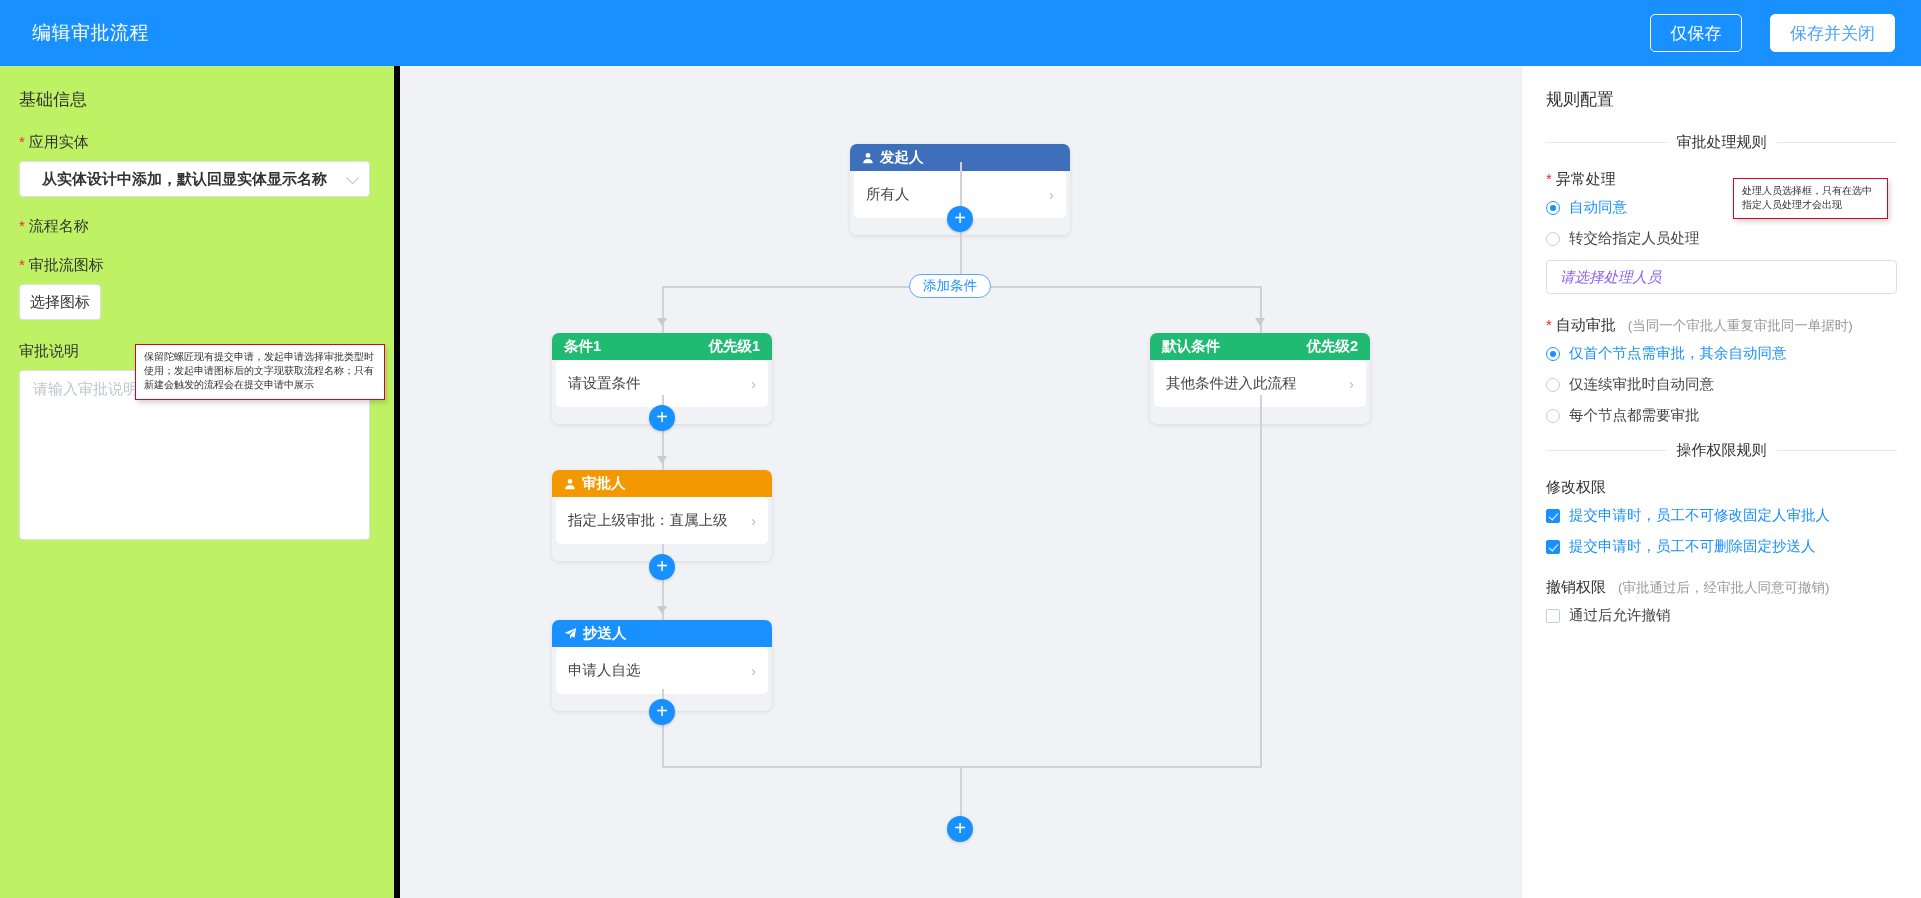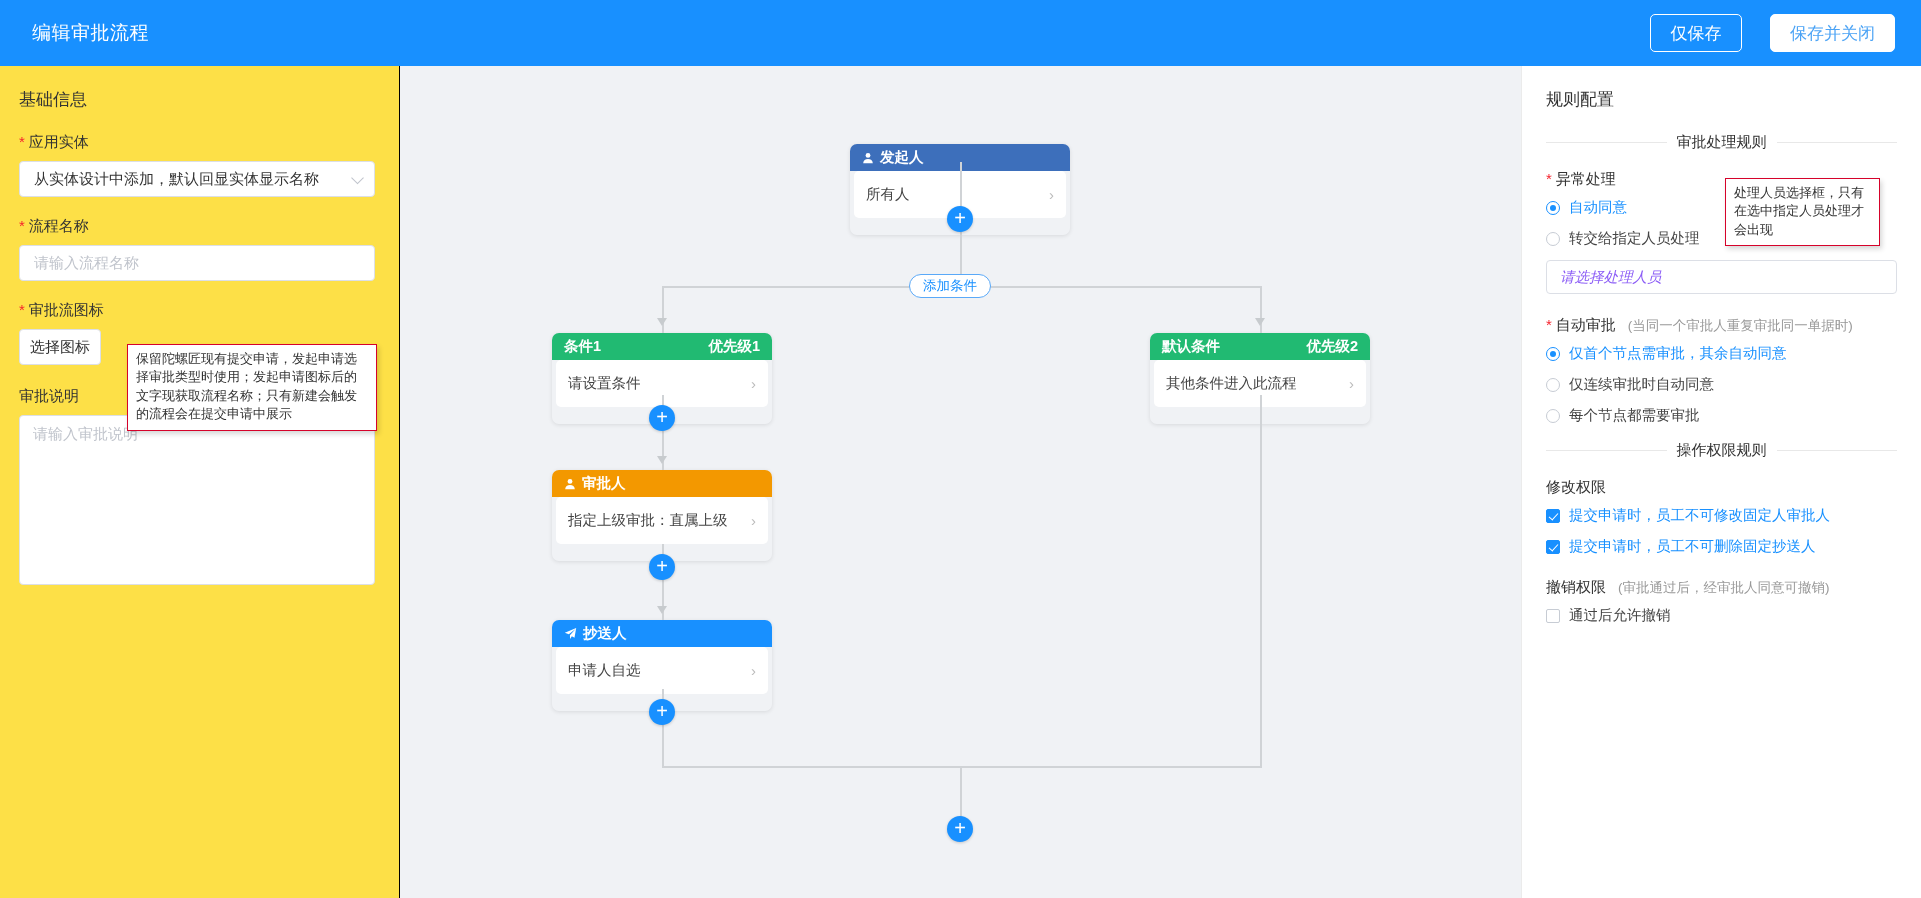--- a/index.html
+++ b/index.html
@@ -25,32 +25,32 @@
     display: flex; align-items: center; justify-content: center;
   }
   .btn-ghost { background: transparent; color: #fff; border: 1px solid #ffffff; }
   .btn-white { background: #ffffff; color: #4ba3f5; border: 1px solid #ffffff; margin-left: 12px; }
 
   
   .body { flex: 1; display: flex; min-height: 0; }
 
   
   .left {
-    width: 400px; flex: 0 0 400px; background: #fde047;
+    width: 400px; flex: 0 0 400px; background: #bef264;
     padding: 22px 24px 0 19px; position: relative;
-    border-right: 1px solid #000000;
+    border-right: 6px solid #000000;
   }
   .section-title { font-size: 17px; color: #333; margin-bottom: 22px; }
   .field { margin-bottom: 20px; }
   .field-label { font-size: 15px; color: #333; margin-bottom: 9px; display: flex; align-items: baseline; }
   .req { color: #f5222d; margin-right: 4px; font-size: 15px; line-height: 1; }
   .input {
     width: 100%; height: 36px; border: 1px solid #dcdfe6; border-radius: 4px;
-    display: flex; align-items: center; padding: 0 14px;
-    font-size: 15px; color: #333; background: #fff; position: relative;
+    display: flex; align-items: center; padding: 0 22px;
+    font-size: 15px; color: #333; background: #fff; position: relative; font-weight: bold;
   }
   .input.placeholder { color: #c0c4cc; }
   .caret {
     position: absolute; right: 12px; top: 50%; transform: translateY(-50%);
     width: 9px; height: 9px; border-right: 1.4px solid #c0c4cc; border-bottom: 1.4px solid #c0c4cc;
     transform: translateY(-62%) rotate(45deg);
   }
   .icon-btn {
     width: 82px; height: 36px; border: 1px solid #dcdfe6; border-radius: 4px;
     display: flex; align-items: center; justify-content: center;
@@ -59,22 +59,23 @@
   .textarea {
     width: 100%; height: 170px; border: 1px solid #dcdfe6; border-radius: 4px;
     padding: 9px 13px; font-size: 15px; color: #c0c4cc; background: #fff;
   }
   .icon-row { display: flex; align-items: flex-start; }
   .icon-row .field-label { width: 104px; flex: 0 0 104px; }
 
   
   .annot {
     border: 1.6px solid #d6022a; background: #fff; color: #333;
-    font-size: 13px; line-height: 1.42; padding: 5px 8px 6px 8px;
+    font-size: 10px; line-height: 1.42; padding: 5px 8px 6px 8px;
     box-shadow: 2px 3px 5px rgba(0,0,0,.16);
+    margin-left: 8px;
   }
   .annot-left {
     position: absolute; left: 127px; top: 278px; width: 250px; z-index: 30;
   }
   .annot-right {
     position: absolute; left: 1725px; top: 178px; width: 155px; z-index: 30;
   }
 
   
   .canvas {
@@ -196,23 +197,20 @@
         <div class="input">
           <span>从实体设计中添加，默认回显实体显示名称</span>
           <span class="caret"></span>
         </div>
       </div>
 
       <div class="field">
         <div class="field-label">
           <span class="req">*</span>
           <span>流程名称</span>
-        </div>
-        <div class="input placeholder">
-          <span>请输入流程名称</span>
         </div>
       </div>
 
       <div class="field icon-row">
         <div>
           <div class="field-label">
             <span class="req">*</span>
             <span>审批流图标</span>
           </div>
           <div class="icon-btn">选择图标</div>

